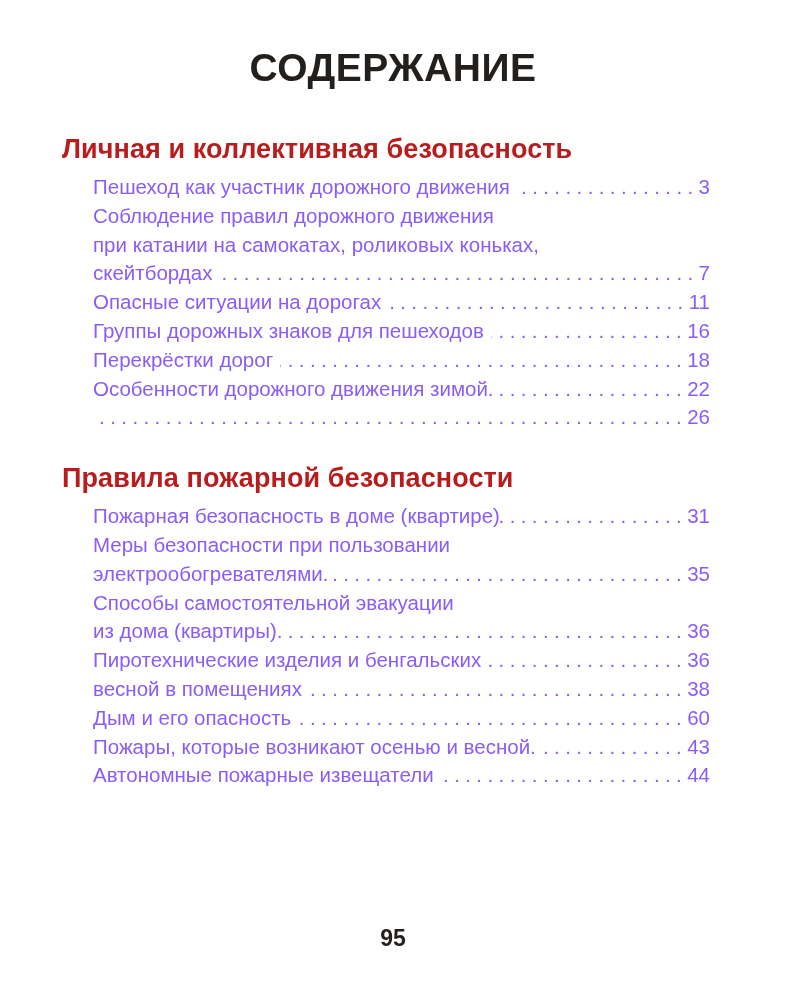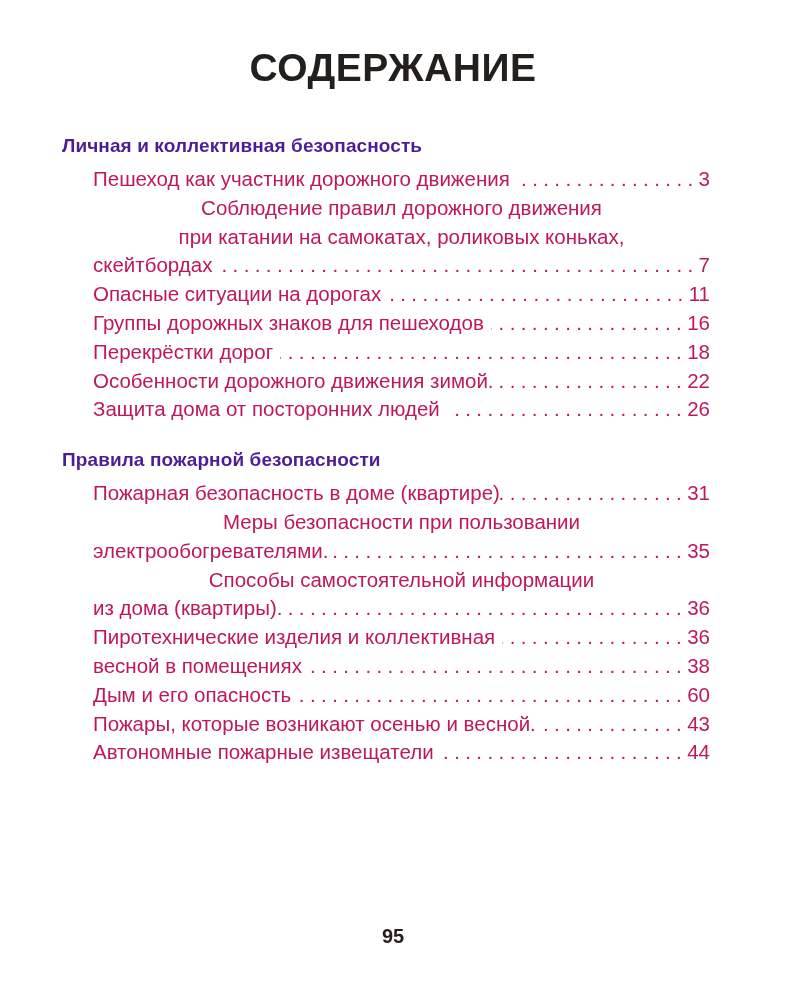--- a/index.html
+++ b/index.html
@@ -44,51 +44,50 @@
     position: absolute;
     left: 62px;
     top: 136px;
     width: 648px;
   }
 
   .section {
     margin: 0;
   }
   .section + .section {
-    margin-top: 26px;
+    margin-top: 33px;
   }
 
   .section-heading {
-    font-size: 19px;
+    font-size: 27px;
     font-weight: bold;
     line-height: 1.0;
-    color: #4c1d95;
+    color: #b91c1c;
     margin: 0 0 10px 0;
     letter-spacing: 0.1px;
   }
 
   .entries {
     margin: 0;
     padding: 0;
     list-style: none;
   }
 
   .entry {
     margin: 0 0 0 31px;
     padding: 0;
     font-size: 20.5px;
     line-height: 28.8px;
-    color: #be185d;
+    color: #8b5cf6;
   }
 
   
   .entry-line {
     display: block;
     white-space: nowrap;
-    text-align: center;
   }
 
   .entry-last {
     display: flex;
     align-items: baseline;
     width: 100%;
   }
 
   .entry-title {
     white-space: nowrap;
@@ -118,21 +117,21 @@
     white-space: nowrap;
     padding-left: 0px;
   }
 
   .page-number {
     position: absolute;
     left: 0;
     top: 925px;
     width: 786px;
     text-align: center;
-    font-size: 20px;
+    font-size: 23px;
     font-weight: bold;
     color: #231f1c;
   }
 </style>
 </head>
 <body>
 
 <div class="page">
 
   <div class="page-title">СОДЕРЖАНИЕ</div>
@@ -186,21 +185,20 @@
           <li class="entry">
             <span class="entry-last">
               <span class="entry-title">Особенности дорожного движения зимой.</span>
               <span class="entry-gap tight"></span>
               <span class="entry-dots">...........................................................</span>
               <span class="entry-page">22</span>
             </span>
           </li>
           <li class="entry">
             <span class="entry-last">
-              <span class="entry-title">Защита дома от посторонних людей</span>
               <span class="entry-gap"></span>
               <span class="entry-dots">...........................................................</span>
               <span class="entry-page">26</span>
             </span>
           </li>
         </ul>
       </div>
       <div class="section">
         <div class="section-heading">Правила пожарной безопасности</div>
         <ul class="entries">
@@ -215,31 +213,31 @@
           <li class="entry">
             <span class="entry-line">Меры безопасности при пользовании</span>
             <span class="entry-last">
               <span class="entry-title">электрообогревателями.</span>
               <span class="entry-gap tight"></span>
               <span class="entry-dots">...........................................................</span>
               <span class="entry-page">35</span>
             </span>
           </li>
           <li class="entry">
-            <span class="entry-line">Способы самостоятельной информации</span>
+            <span class="entry-line">Способы самостоятельной эвакуации</span>
             <span class="entry-last">
               <span class="entry-title">из дома (квартиры)</span>
               <span class="entry-gap tight"></span>
               <span class="entry-dots">...........................................................</span>
               <span class="entry-page">36</span>
             </span>
           </li>
           <li class="entry">
             <span class="entry-last">
-              <span class="entry-title">Пиротехнические изделия и коллективная</span>
+              <span class="entry-title">Пиротехнические изделия и бенгальских</span>
               <span class="entry-gap"></span>
               <span class="entry-dots">...........................................................</span>
               <span class="entry-page">36</span>
             </span>
           </li>
           <li class="entry">
             <span class="entry-last">
               <span class="entry-title">весной в помещениях</span>
               <span class="entry-gap"></span>
               <span class="entry-dots">...........................................................</span>

